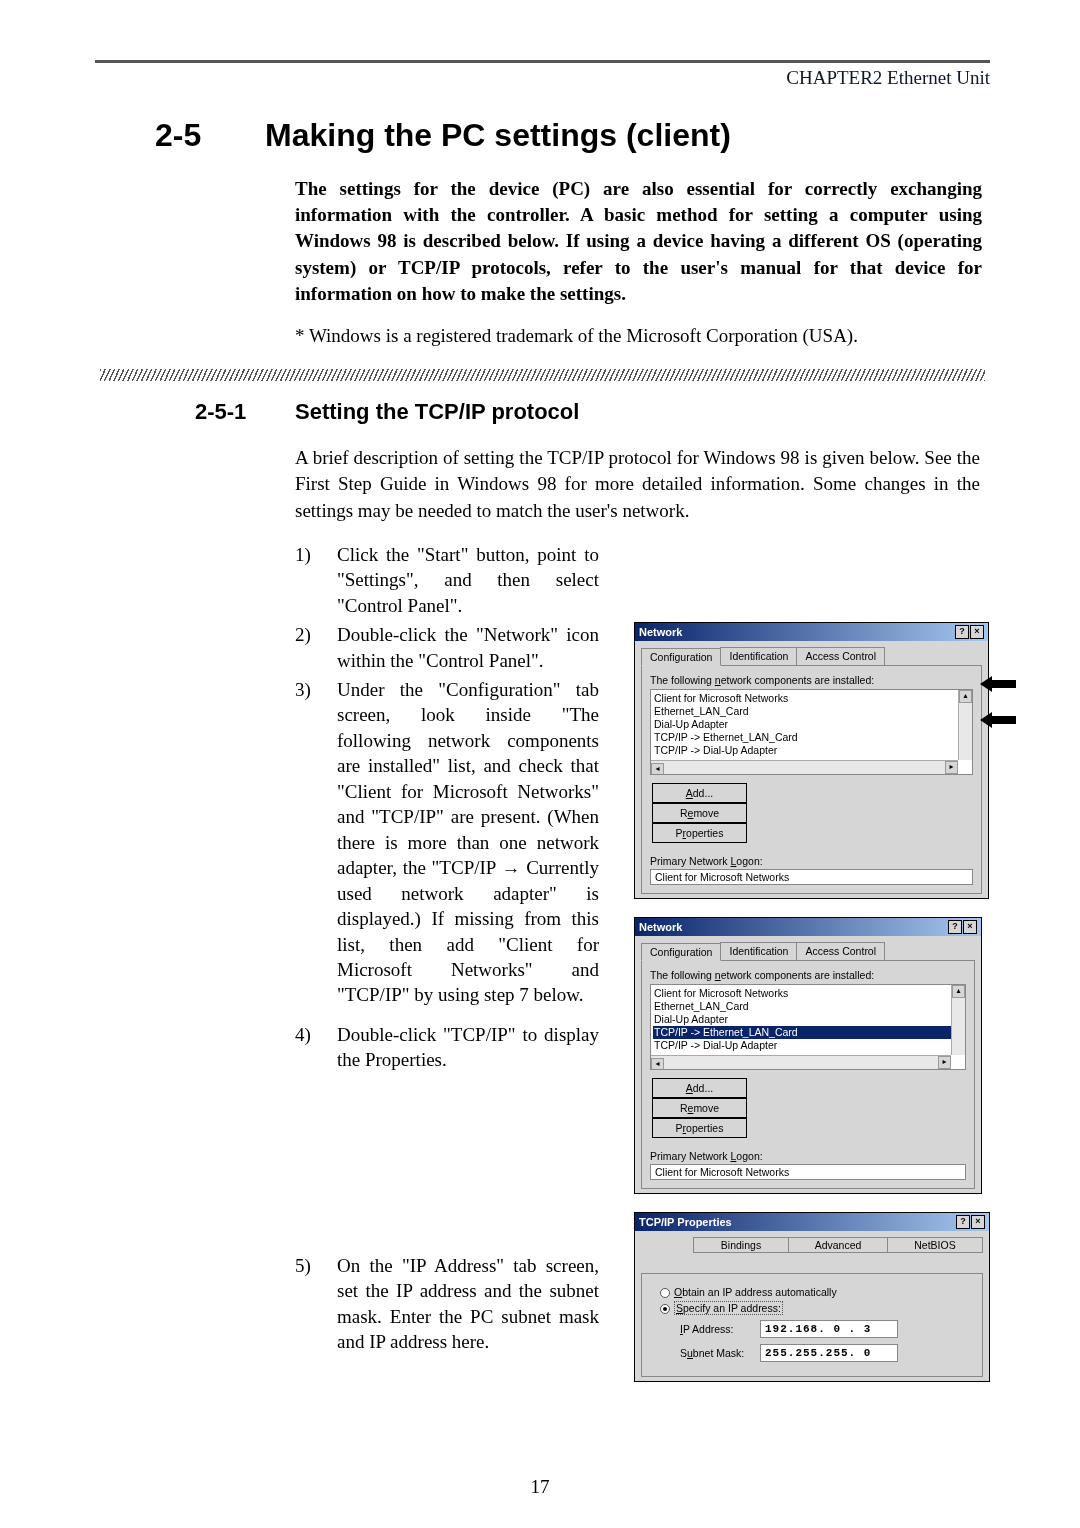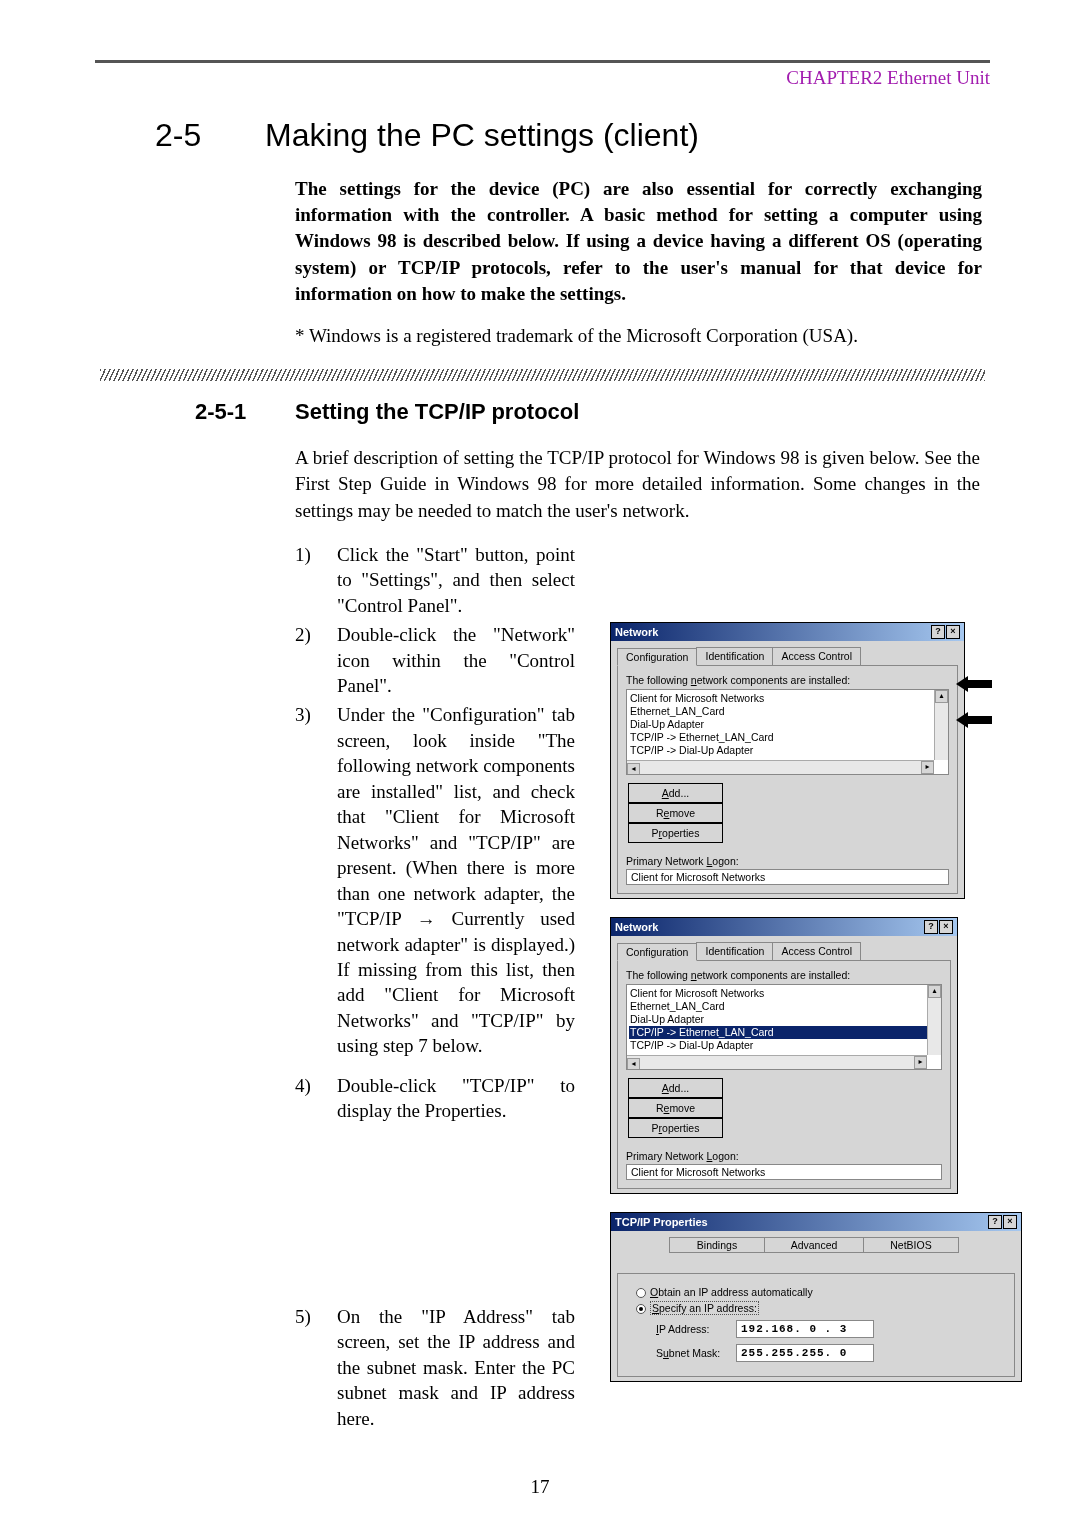--- a/index.html
+++ b/index.html
@@ -11,26 +11,26 @@
       position: relative;
       padding: 60px 90px 30px 95px;
     }
     .header-line {
       border-top: 3px solid #555;
       margin-bottom: 4px;
     }
     .chapter-text {
       text-align: right;
       font-size: 19px;
-      color: #a21caf;
+      color: #0f172a;
       margin-bottom: 28px;
     }
     .section-title {
       font-family: Arial, Helvetica, sans-serif;
-      font-weight: normal;
+      font-weight: bold;
       font-size: 32px;
       margin-left: 60px;
       margin-bottom: 22px;
     }
     .section-title .num { display: inline-block; width: 110px; }
     .intro-para {
       font-size: 19px;
       line-height: 1.38;
       margin-left: 200px;
       margin-right: 8px;
@@ -105,21 +105,21 @@
     .win-dialog {
       border: 1px solid #000;
       background: #d6d6d6;
       font-family: "MS Sans Serif", Arial, sans-serif;
       font-size: 11px;
       position: relative;
       margin-bottom: 18px;
     }
     .dlg-network-1 { width: 355px; }
     .dlg-network-2 { width: 348px; }
-    .dlg-tcpip { width: 412px; }
+    .dlg-tcpip { width: 356px; }
     .titlebar {
       background: linear-gradient(to right, #0a246a, #a6c8f0);
       color: #fff;
       height: 18px;
       display: flex;
       align-items: center;
       padding: 0 4px;
       font-weight: bold;
       font-size: 11px;
     }

